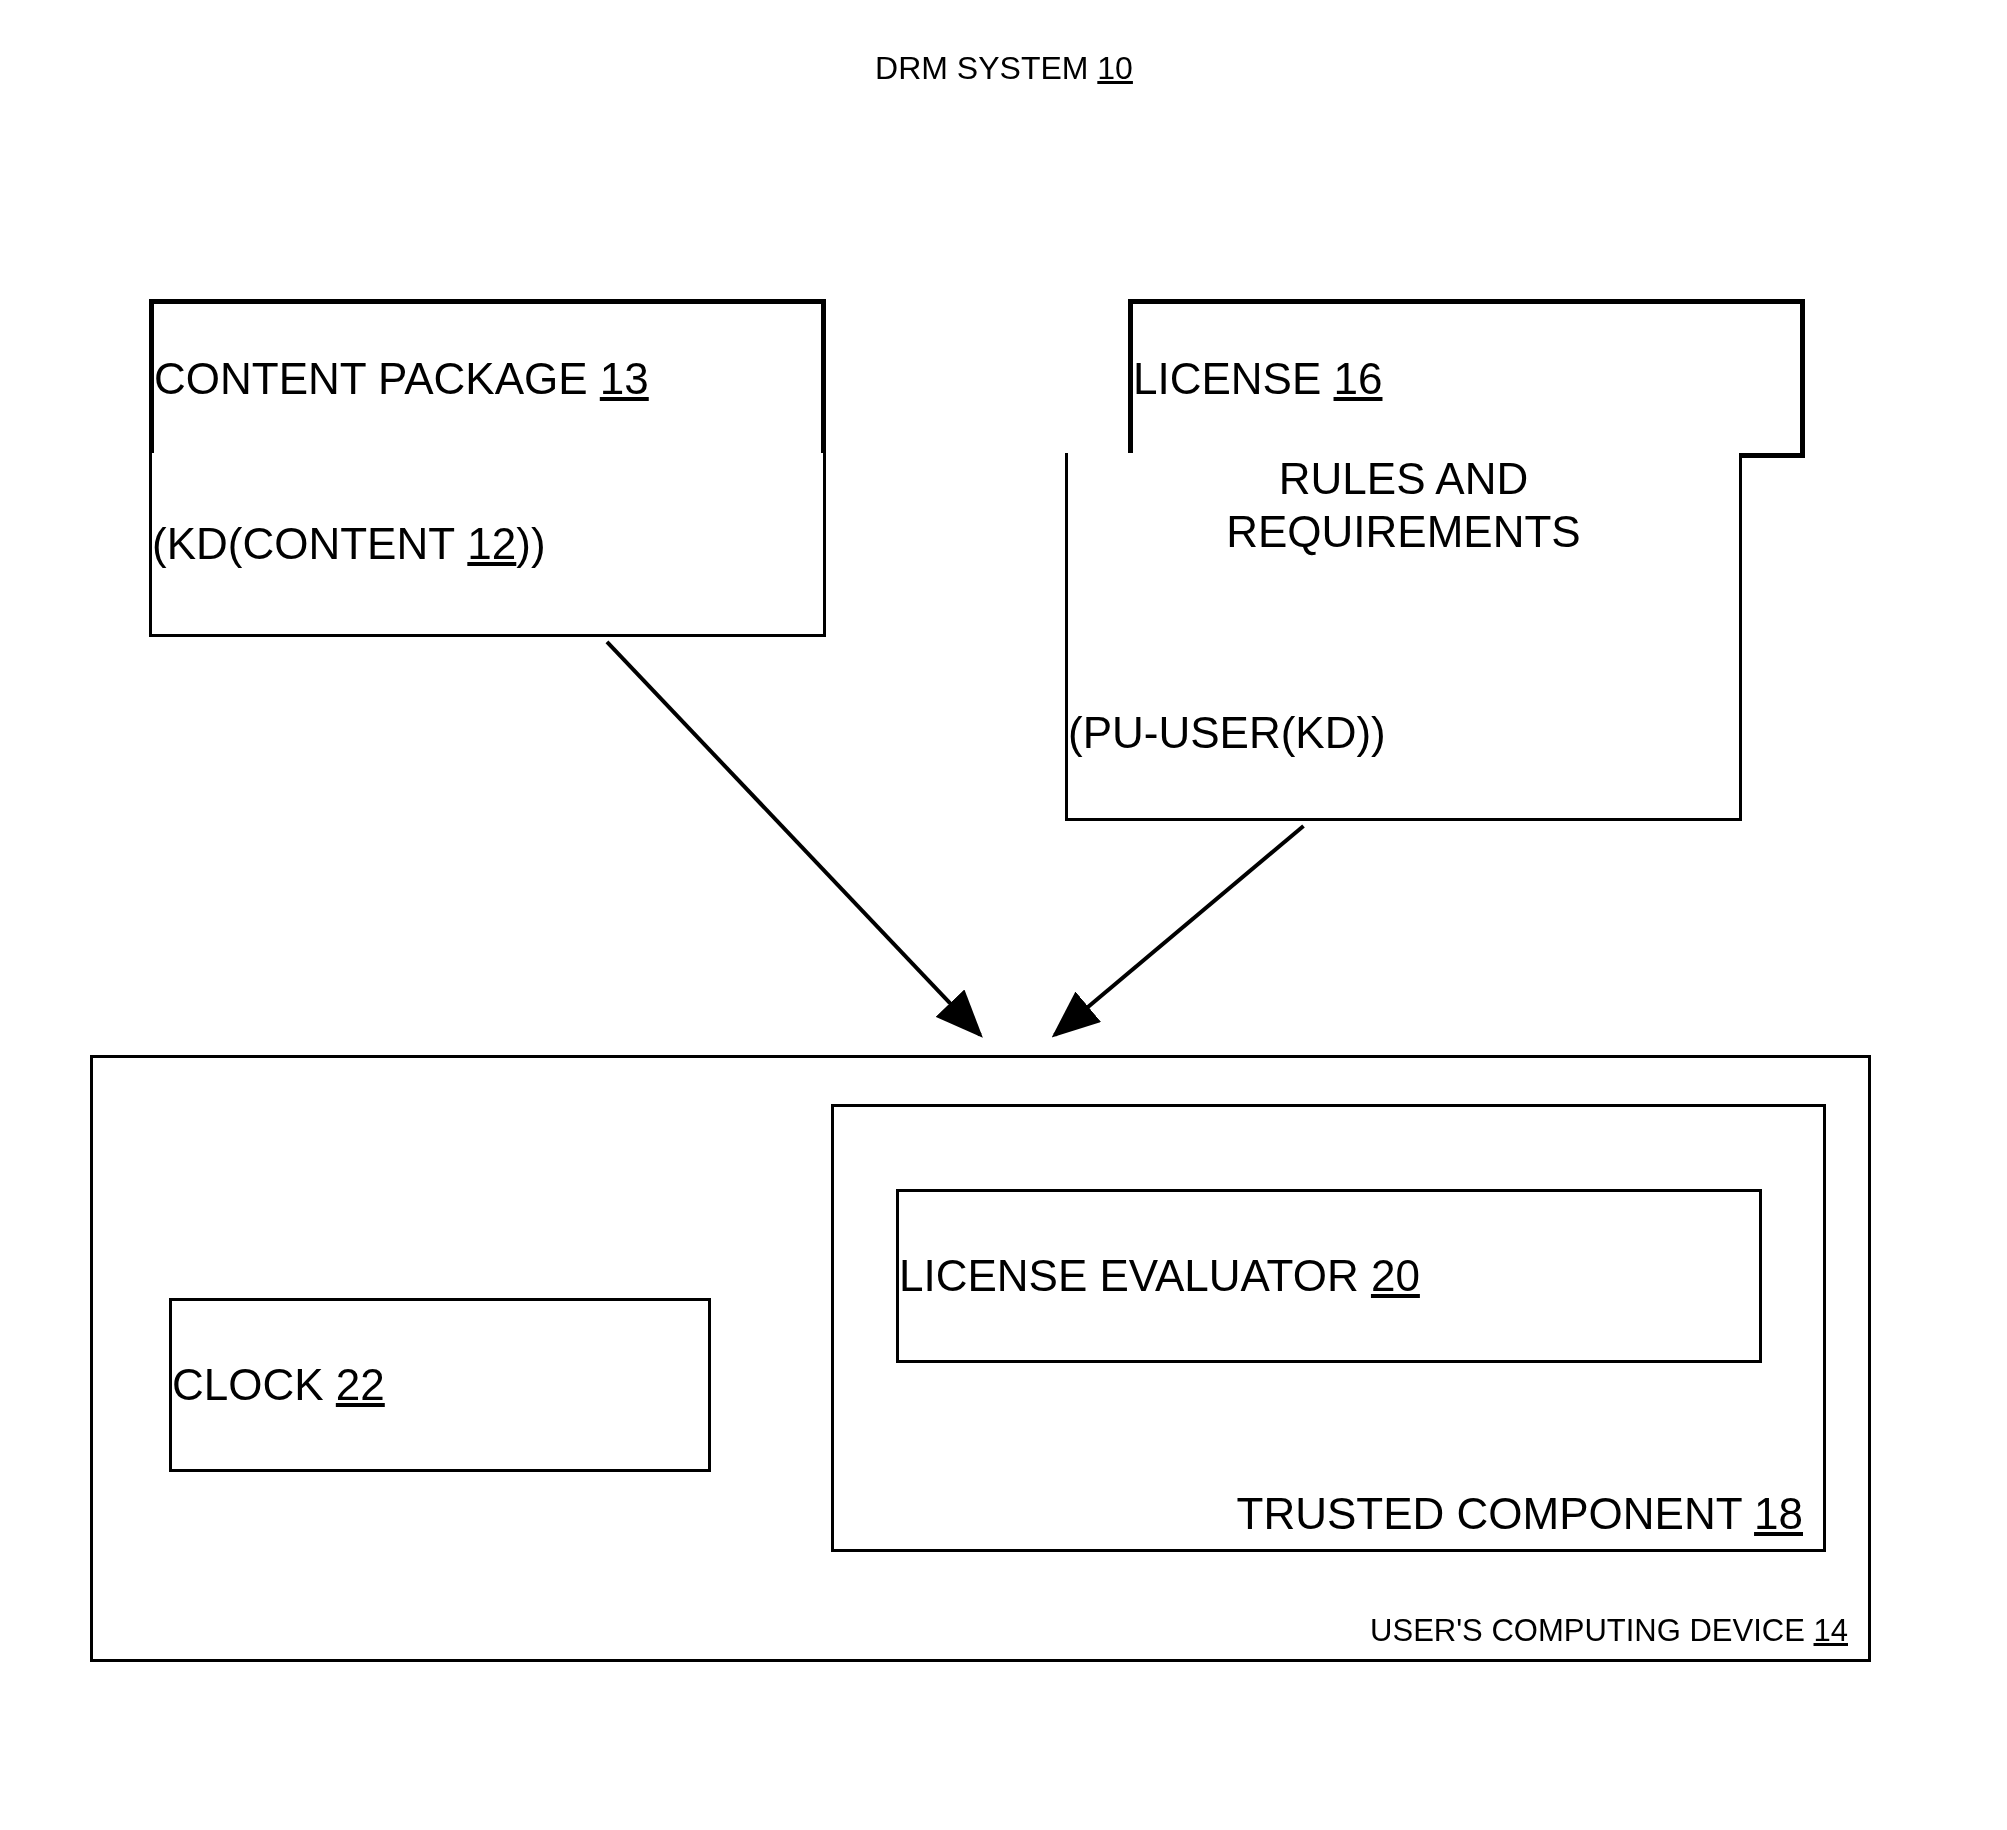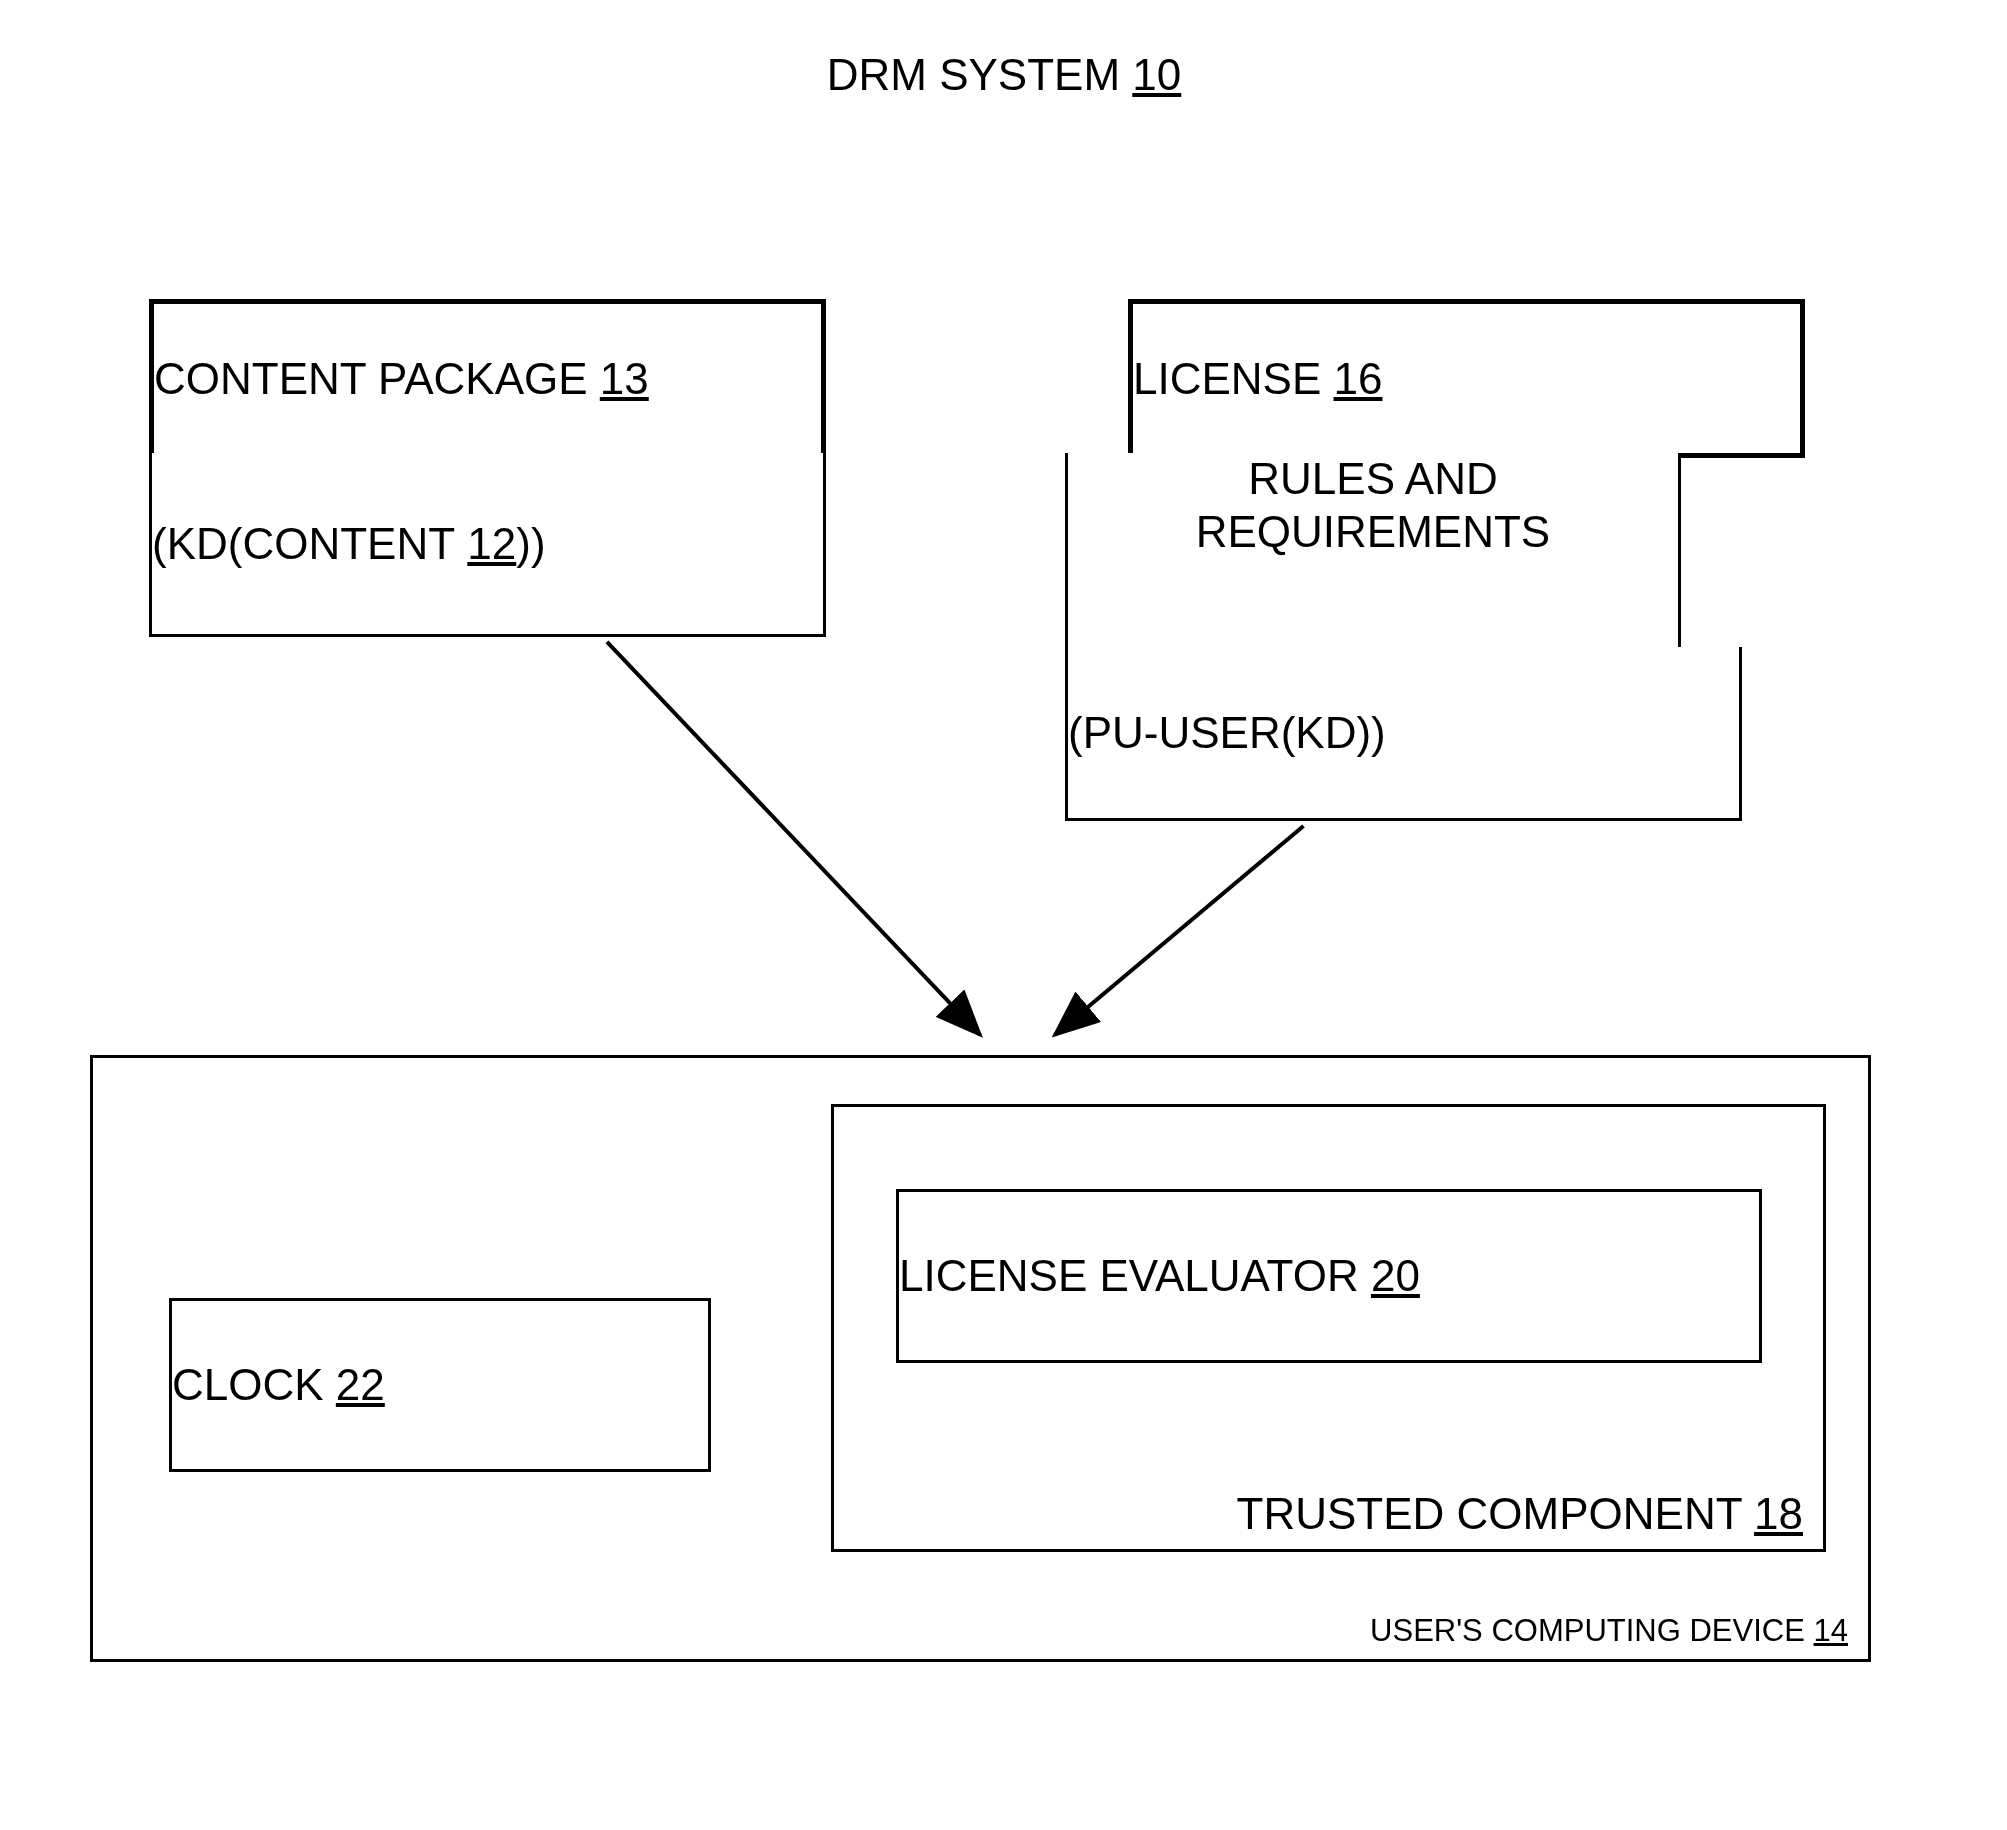--- a/index.html
+++ b/index.html
@@ -13,21 +13,21 @@
       width: 2008px;
       height: 1831px;
       position: relative;
     }
     .title {
       position: absolute;
       top: 50px;
       left: 0;
       width: 100%;
       text-align: center;
-      font-size: 44px;
+      font-size: 32px;
       font-weight: normal;
     }
     .title .ref {
       text-decoration: underline;
     }
     .box {
       position: absolute;
       border: 5px solid #000;
       background: #fff;
     }
@@ -65,21 +65,21 @@
     
     .license {
       left: 1128px;
       top: 299px;
       width: 677px;
       height: 159px;
     }
     .rules {
       left: 1065px;
       top: 453px;
-      width: 616px;
+      width: 677px;
       height: 199px;
       border-top: none;
     }
     .rules .label {
       line-height: 1.2;
       flex-direction: column;
     }
     .pu-user {
       left: 1065px;
       top: 647px;

